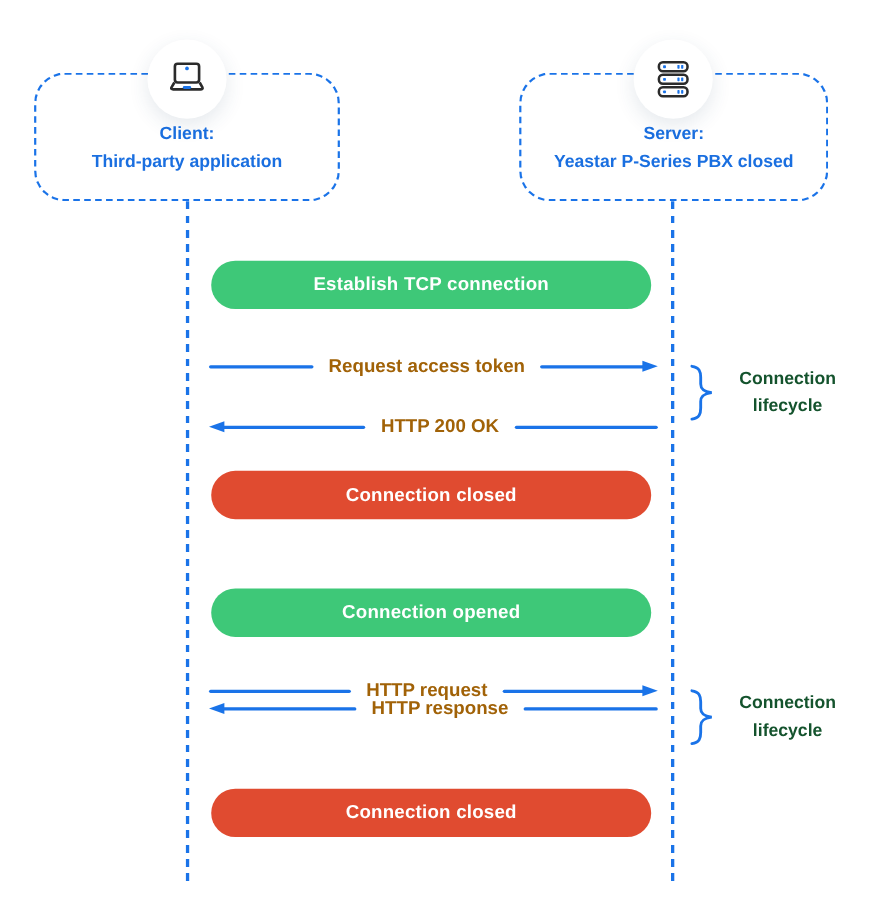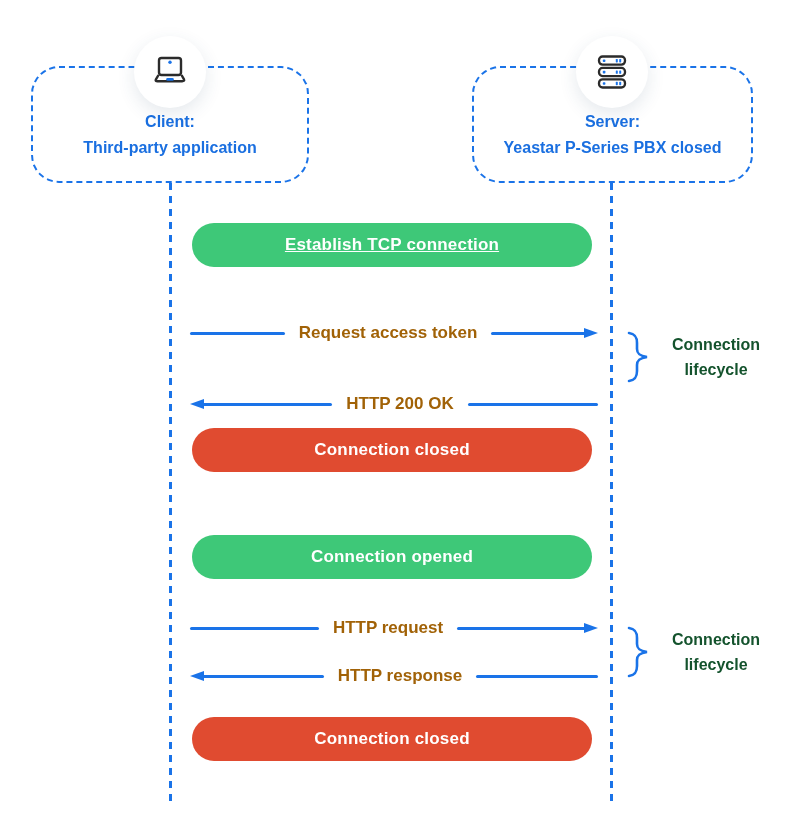--- a/index.html
+++ b/index.html
@@ -36,34 +36,34 @@
   .lifeline.right { left:610px; }
 
   
   .pill {
     position:absolute; left:192px; width:400px; height:44px; border-radius:22px;
     display:flex; align-items:center; justify-content:center;
     color:#ffffff; font-size:17px; font-weight:700; letter-spacing:0.2px;
   }
   .pill.green { background:#3ec878; }
   .pill.red   { background:#e04b30; }
-  .pill.p1 { top:223px;text-decoration:underline; }
+  .pill.p1 { top:237px; }
   .pill.p2 { top:428px; }
   .pill.p3 { top:535px; }
   .pill.p4 { top:717px; }
 
   
   .msg {
     position:absolute; left:190px; width:408px; height:24px;
     display:flex; align-items:center;
   }
   .msg.m1 { top:321px; }
-  .msg.m2 { top:392px; }
+  .msg.m2 { top:376px; }
   .msg.m3 { top:616px; }
-  .msg.m4 { top:664px;align-items:center; }
+  .msg.m4 { top:632px;align-items:center; }
   .mline { flex:1; height:3px; background:#1a73e8; border-radius:2px; }
   .mlabel {
     margin:0 14px; font-size:17px; font-weight:700; color:#a16207; white-space:nowrap;
   }
   .ahead { width:0; height:0; flex:none; }
   .ahead.right {
     border-left:14px solid #1a73e8;
     border-top:5.5px solid transparent; border-bottom:5.5px solid transparent;
     margin-left:-2px;
   }

